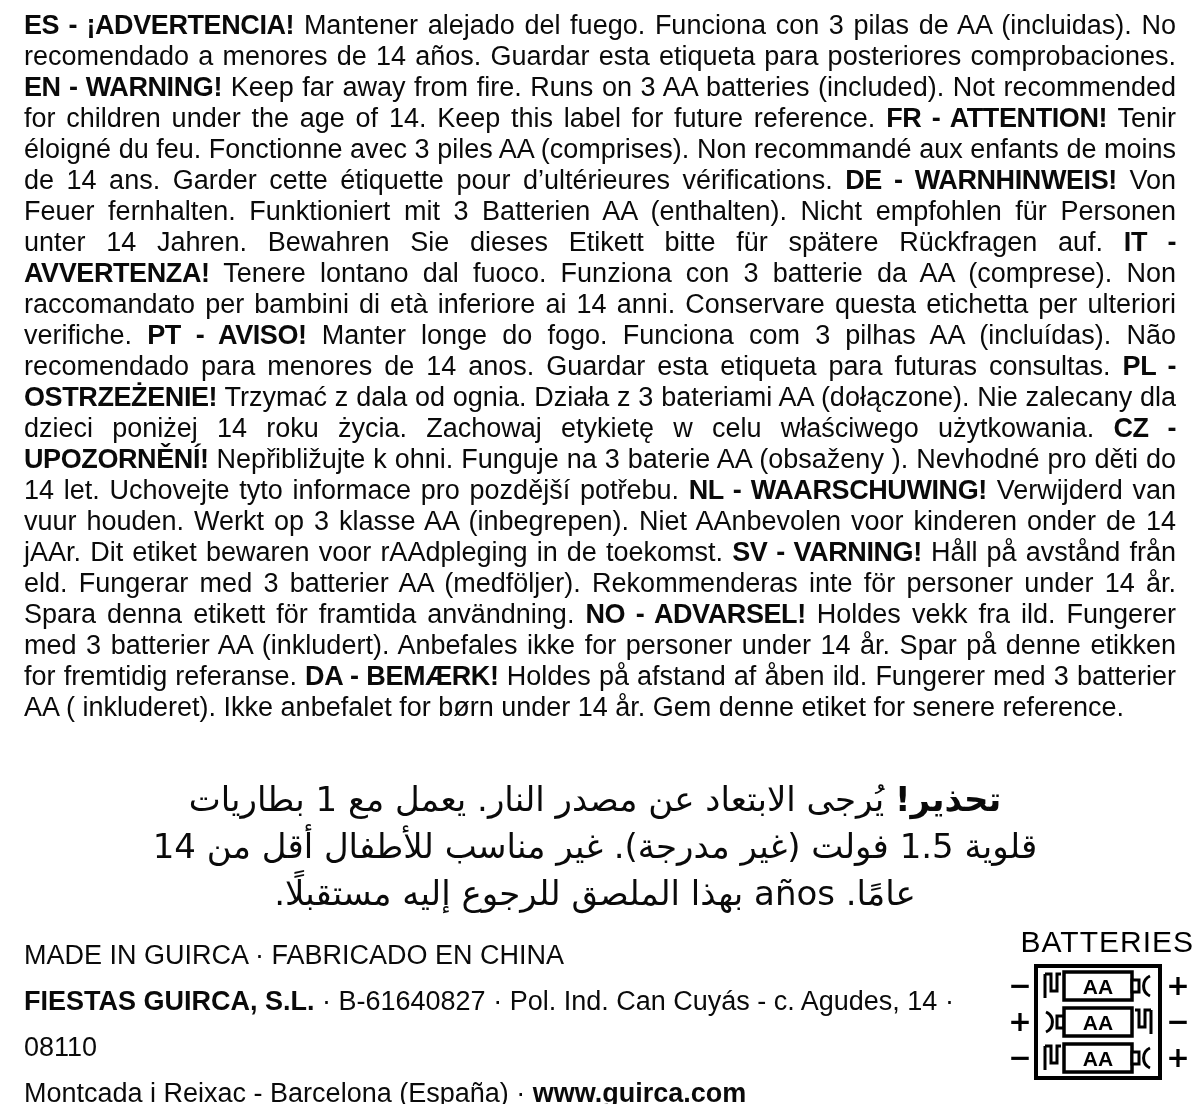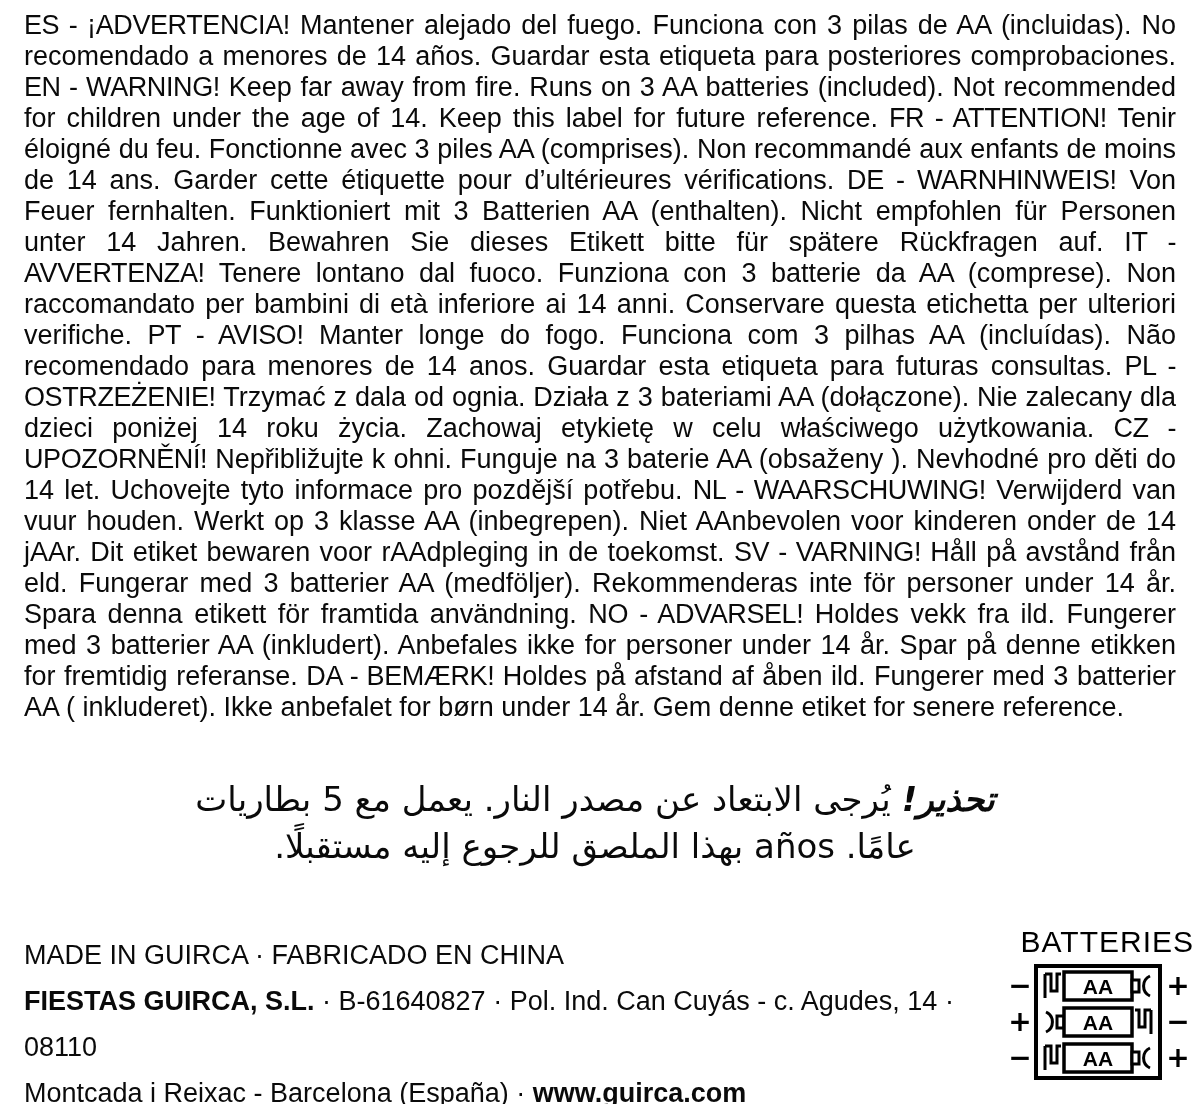--- a/index.html
+++ b/index.html
@@ -5,49 +5,50 @@
   html,body{margin:0;padding:0;}
   body{
     width:1200px;height:1104px;position:relative;background:#ffffff;color:#000000;
     font-family:"Liberation Sans", sans-serif;overflow:hidden;
   }
   .warning-paragraph{
     position:absolute;left:24px;top:10px;width:1152px;
     font-size:27px;line-height:31px;text-align:justify;text-justify:inter-word;
     color:#0a0a0a;
   }
-  .tag{font-weight:400;letter-spacing:-0.4px;}
+  .tag{font-weight:700;letter-spacing:-0.4px;}
   .arabic-block{
     position:absolute;left:30px;top:776px;width:1130px;
     direction:rtl;text-align:center;
     font-family:"DejaVu Sans", sans-serif;
     font-size:34px;line-height:47px;font-weight:400;color:#0a0a0a;
   }
-  .arabic-block b{font-weight:700;font-style:italic;}
+  .arabic-block b{font-weight:700;}
   .footer-block{
     position:absolute;left:24px;top:932px;width:960px;
     font-size:27px;line-height:46px;color:#0a0a0a;
   }
   .footer-block b{font-weight:700;margin-top:8px;}
   .battery-diagram{
     position:absolute;left:1006px;top:926px;width:188px;text-align:right;
   }
   .battery-title{
     font-size:30px;letter-spacing:1px;line-height:32px;color:#000;
     font-weight:400;white-space:nowrap;
   }
   .battery-svg{display:block;margin-top:2px;}
 </style>
 </head>
 <body>
 
 <div class="warning-paragraph"><span class="tag">ES - ¡ADVERTENCIA!</span><span> Mantener alejado del fuego. Funciona con 3 pilas de AA (incluidas). No recomendado a menores de 14 años. Guardar esta etiqueta para posteriores comprobaciones. </span><span class="tag">EN - WARNING!</span><span> Keep far away from fire. Runs on 3 AA batteries (included). Not recommended for children under the age of 14. Keep this label for future reference. </span><span class="tag">FR - ATTENTION!</span><span> Tenir éloigné du feu. Fonctionne avec 3 piles AA (comprises). Non recommandé aux enfants de moins de 14 ans. Garder cette étiquette pour d’ultérieures vérifications. </span><span class="tag">DE - WARNHINWEIS!</span><span> Von Feuer fernhalten. Funktioniert mit 3 Batterien AA (enthalten). Nicht empfohlen für Personen unter 14 Jahren. Bewahren Sie dieses Etikett bitte für spätere Rückfragen auf. </span><span class="tag">IT - AVVERTENZA!</span><span> Tenere lontano dal fuoco. Funziona con 3 batterie da AA (comprese). Non raccomandato per bambini di età inferiore ai 14 anni. Conservare questa etichetta per ulteriori verifiche. </span><span class="tag">PT - AVISO!</span><span> Manter longe do fogo. Funciona com 3 pilhas AA (incluídas). Não recomendado para menores de 14 anos. Guardar esta etiqueta para futuras consultas. </span><span class="tag">PL - OSTRZEŻENIE!</span><span> Trzymać z dala od ognia. Działa z 3 bateriami AA (dołączone). Nie zalecany dla dzieci poniżej 14 roku życia. Zachowaj etykietę w celu właściwego użytkowania. </span><span class="tag">CZ - UPOZORNĚNÍ!</span><span> Nepřibližujte k ohni. Funguje na 3 baterie AA (obsaženy ). Nevhodné pro děti do 14 let. Uchovejte tyto informace pro pozdější potřebu. </span><span class="tag">NL - WAARSCHUWING!</span><span> Verwijderd van vuur houden. Werkt op 3 klasse AA (inbegrepen). Niet AAnbevolen voor kinderen onder de 14 jAAr. Dit etiket bewaren voor rAAdpleging in de toekomst. </span><span class="tag">SV - VARNING!</span><span> Håll på avstånd från eld. Fungerar med 3 batterier AA (medföljer). Rekommenderas inte för personer under 14 år. Spara denna etikett för framtida användning. </span><span class="tag">NO - ADVARSEL!</span><span> Holdes vekk fra ild. Fungerer med 3 batterier AA (inkludert). Anbefales ikke for personer under 14 år. Spar på denne etikken for fremtidig referanse. </span><span class="tag">DA - BEMÆRK!</span><span> Holdes på afstand af åben ild. Fungerer med 3 batterier AA ( inkluderet). Ikke anbefalet for børn under 14 år. Gem denne etiket for senere reference.</span></div>
 
 <div class="arabic-block">
-  <div><b>تحذير!</b><span> يُرجى الابتعاد عن مصدر النار. يعمل مع 5 بطاريات</span></div>
+  <div><b>تحذير!</b><span> يُرجى الابتعاد عن مصدر النار. يعمل مع 1 بطاريات</span></div>
+  <div><span>قلوية 1.5 فولت (غير مدرجة). غير مناسب للأطفال أقل من 14</span></div>
   <div><span>عامًا. años بهذا الملصق للرجوع إليه مستقبلًا.</span></div>
 </div>
 
 <div class="footer-block">
   <div><span>MADE IN GUIRCA · FABRICADO EN CHINA</span></div>
   <div><b>FIESTAS GUIRCA, S.L.</b><span> · B-61640827 · Pol. Ind. Can Cuyás - c. Agudes, 14 · 08110</span></div>
   <div><span>Montcada i Reixac - Barcelona (España) · </span><b>www.guirca.com</b></div>
 </div>
 
 <div class="battery-diagram">

